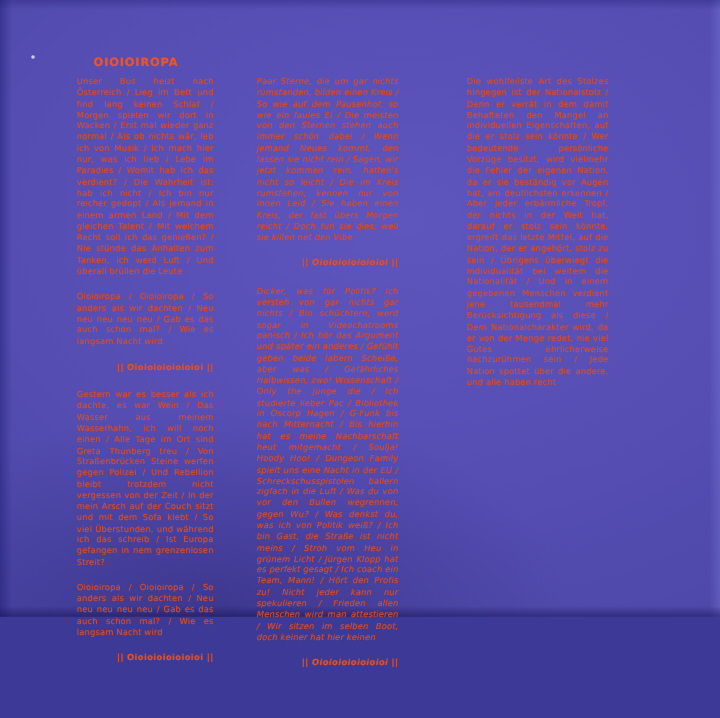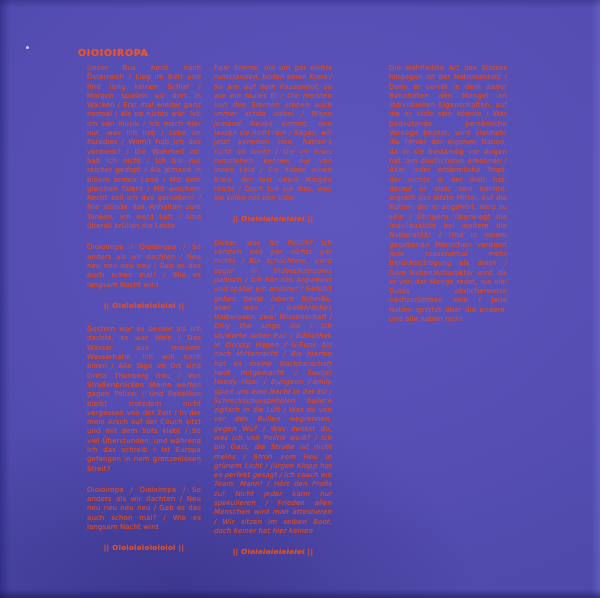--- a/index.html
+++ b/index.html
@@ -6,21 +6,21 @@
     margin: 0;
     padding: 0;
     width: 600px;
     height: 598px;
     overflow: hidden;
     background: #3c3a96;
   }
   .photo {
     position: relative;
     width: 600px;
-    height: 598px;
+    height: 514px;
     background:
       radial-gradient(ellipse 130% 90% at 30% 100%, rgba(30,24,96,0.38) 0%, rgba(30,24,96,0) 38%),
       radial-gradient(ellipse 120% 100% at 56% 36%, #5e55bd 0%, #574eb4 42%, #4c48a8 76%, #44419e 100%);
     font-family: "DejaVu Sans", "Liberation Sans", sans-serif;
   }
   .edge { position: absolute; pointer-events: none; }
   .edge-left   { left: 0; top: 0; width: 10px; height: 100%;
                  background: linear-gradient(90deg, rgba(24,26,110,0.45), rgba(24,26,110,0)); }
   .edge-right  { right: 0; top: 0; width: 9px; height: 100%;
                  background: linear-gradient(270deg, rgba(130,134,228,0.30), rgba(130,134,228,0)); }
@@ -52,30 +52,30 @@
     position: absolute;
     top: 64px;
     color: #d94d26;
     font-size: 7px;
     line-height: 9.3px;
     text-align: justify;
     letter-spacing: 0.1px;
     text-shadow: 0 0 1px rgba(217,77,38,0.55);
     filter: blur(0.32px);
   }
-  .col-1 { left: 87px;  width: 114px; }
+  .col-1 { left: 64px;  width: 114px; }
   .col-2 { left: 214px; width: 118px; font-style: italic; }
   .col-3 { left: 389px; width: 118px; }
 
   .verse { margin: 0 0 12px 0; }
   .marker {
     margin: 2px 0 14px 0;
     font-weight: bold;
     letter-spacing: 0.3px;
-    text-align: center;
+    text-align: right;
     color: #e05128;
   }
 </style>
 </head>
 <body>
 
 <div class="photo">
 
   <div class="edge edge-left"></div>
   <div class="edge edge-right"></div>

